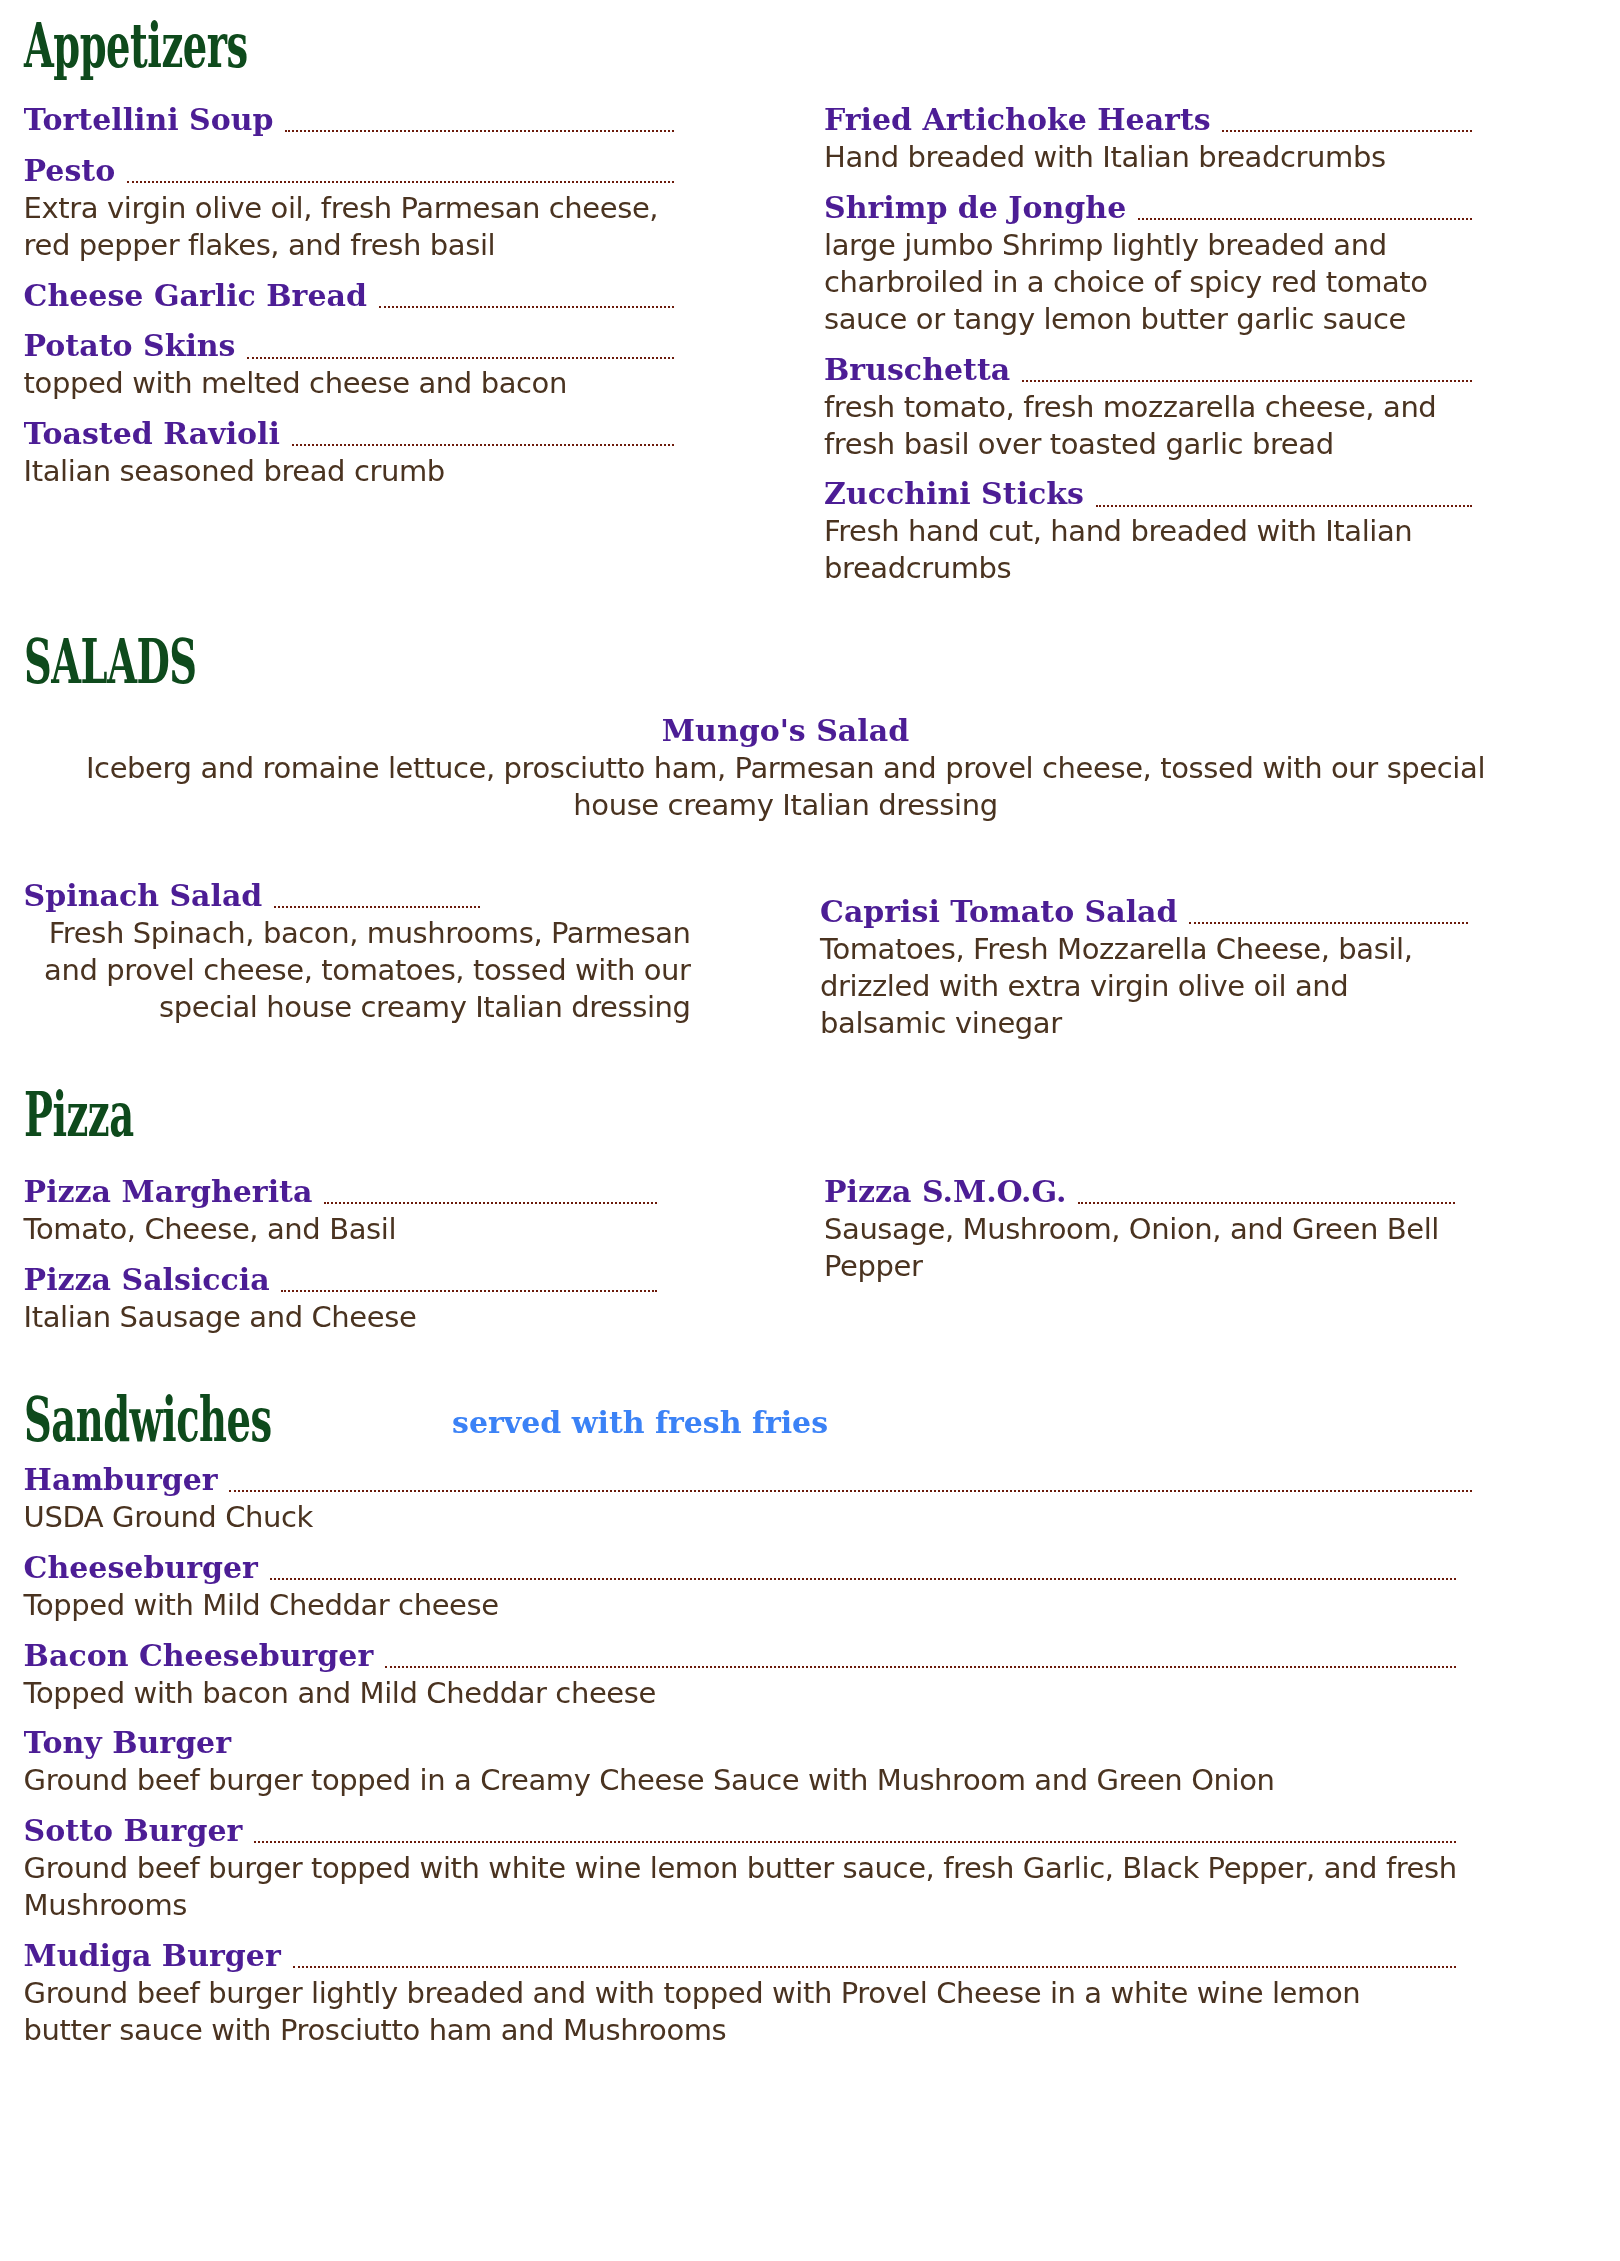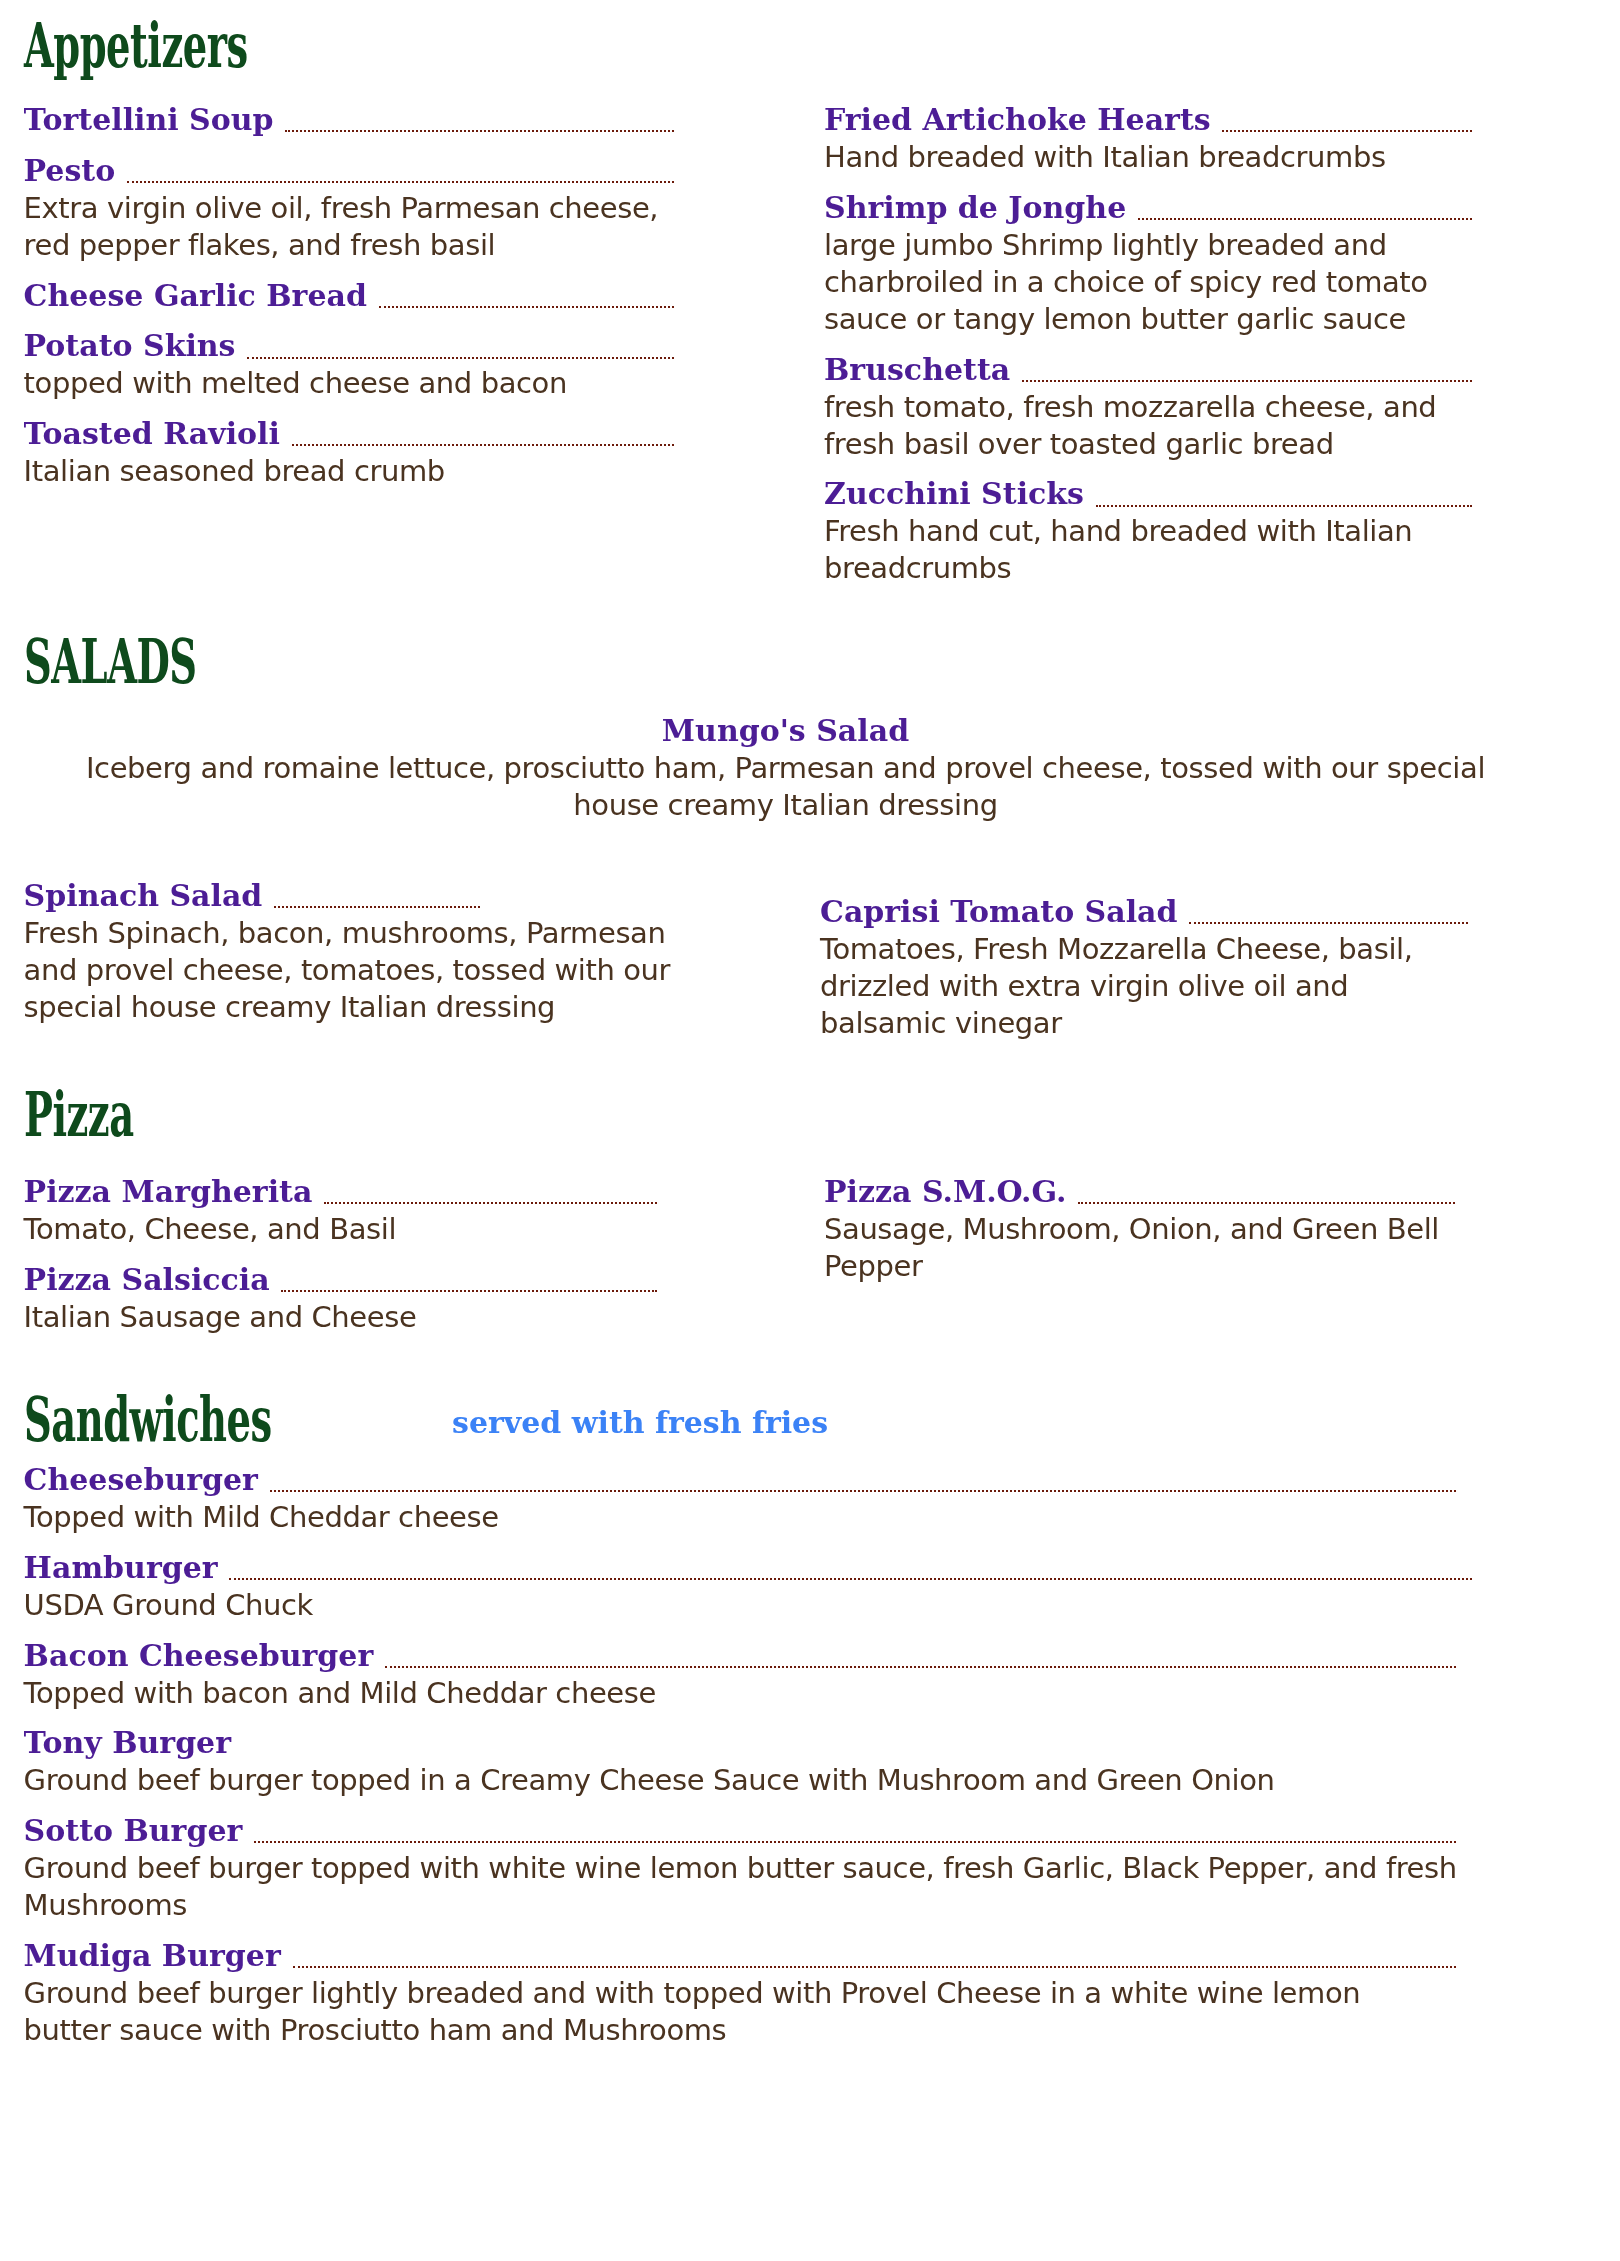--- a/index.html
+++ b/index.html
@@ -128,21 +128,21 @@
     </div>
   </div>
 
   <div class="section-title" style="left:23.6px; top:631px;">SALADS</div>
 
   <div class="center-item" style="top:711px;">
     <span class="item-name">Mungo's Salad</span>
     <div class="item-desc">Iceberg and romaine lettuce, prosciutto ham, Parmesan and provel cheese, tossed with our special house creamy Italian dressing</div>
   </div>
 
-  <div class="col" style="left:23.6px; top:876px; width:667px;">
+  <div class="col" style="left:23.6px; top:876px; width:667px;text-align:right;">
     <div class="item">
       <div class="name-row" style="width:456px;">
           <span class="item-name">Spinach Salad</span>
           <span class="leader"></span>
         </div>
       <div class="item-desc">Fresh Spinach, bacon, mushrooms, Parmesan and provel cheese, tomatoes, tossed with our special house creamy Italian dressing</div>
     </div>
   </div>
 
   <div class="col" style="left:820px; top:876px; width:648px;margin-top:16px;">
@@ -182,32 +182,32 @@
         </div>
       <div class="item-desc">Sausage, Mushroom, Onion, and Green Bell Pepper</div>
     </div>
   </div>
 
   <div class="section-title" style="left:23.6px; top:1389px;">Sandwiches</div>
   <div class="subtitle" style="left:452px; top:1405px;">served with fresh fries</div>
 
   <div class="col" style="left:23.6px; top:1460px; width:1448px;">
     <div class="item">
+      <div class="name-row">
+          <span class="item-name">Hamburger</span>
+          <span class="leader"></span>
+        </div>
+      <div class="item-desc">USDA Ground Chuck</div>
+    </div>
+    <div class="item">
       <div class="name-row" style="width:1432px;">
           <span class="item-name">Cheeseburger</span>
           <span class="leader"></span>
         </div>
       <div class="item-desc">Topped with Mild Cheddar cheese</div>
-    </div>
-    <div class="item">
-      <div class="name-row">
-          <span class="item-name">Hamburger</span>
-          <span class="leader"></span>
-        </div>
-      <div class="item-desc">USDA Ground Chuck</div>
     </div>
     <div class="item">
       <div class="name-row" style="width:1432px;">
           <span class="item-name">Bacon Cheeseburger</span>
           <span class="leader"></span>
         </div>
       <div class="item-desc">Topped with bacon and Mild Cheddar cheese</div>
     </div>
     <div class="item">
       <div class="name-row" style="width:1432px;flex-direction:column;">

